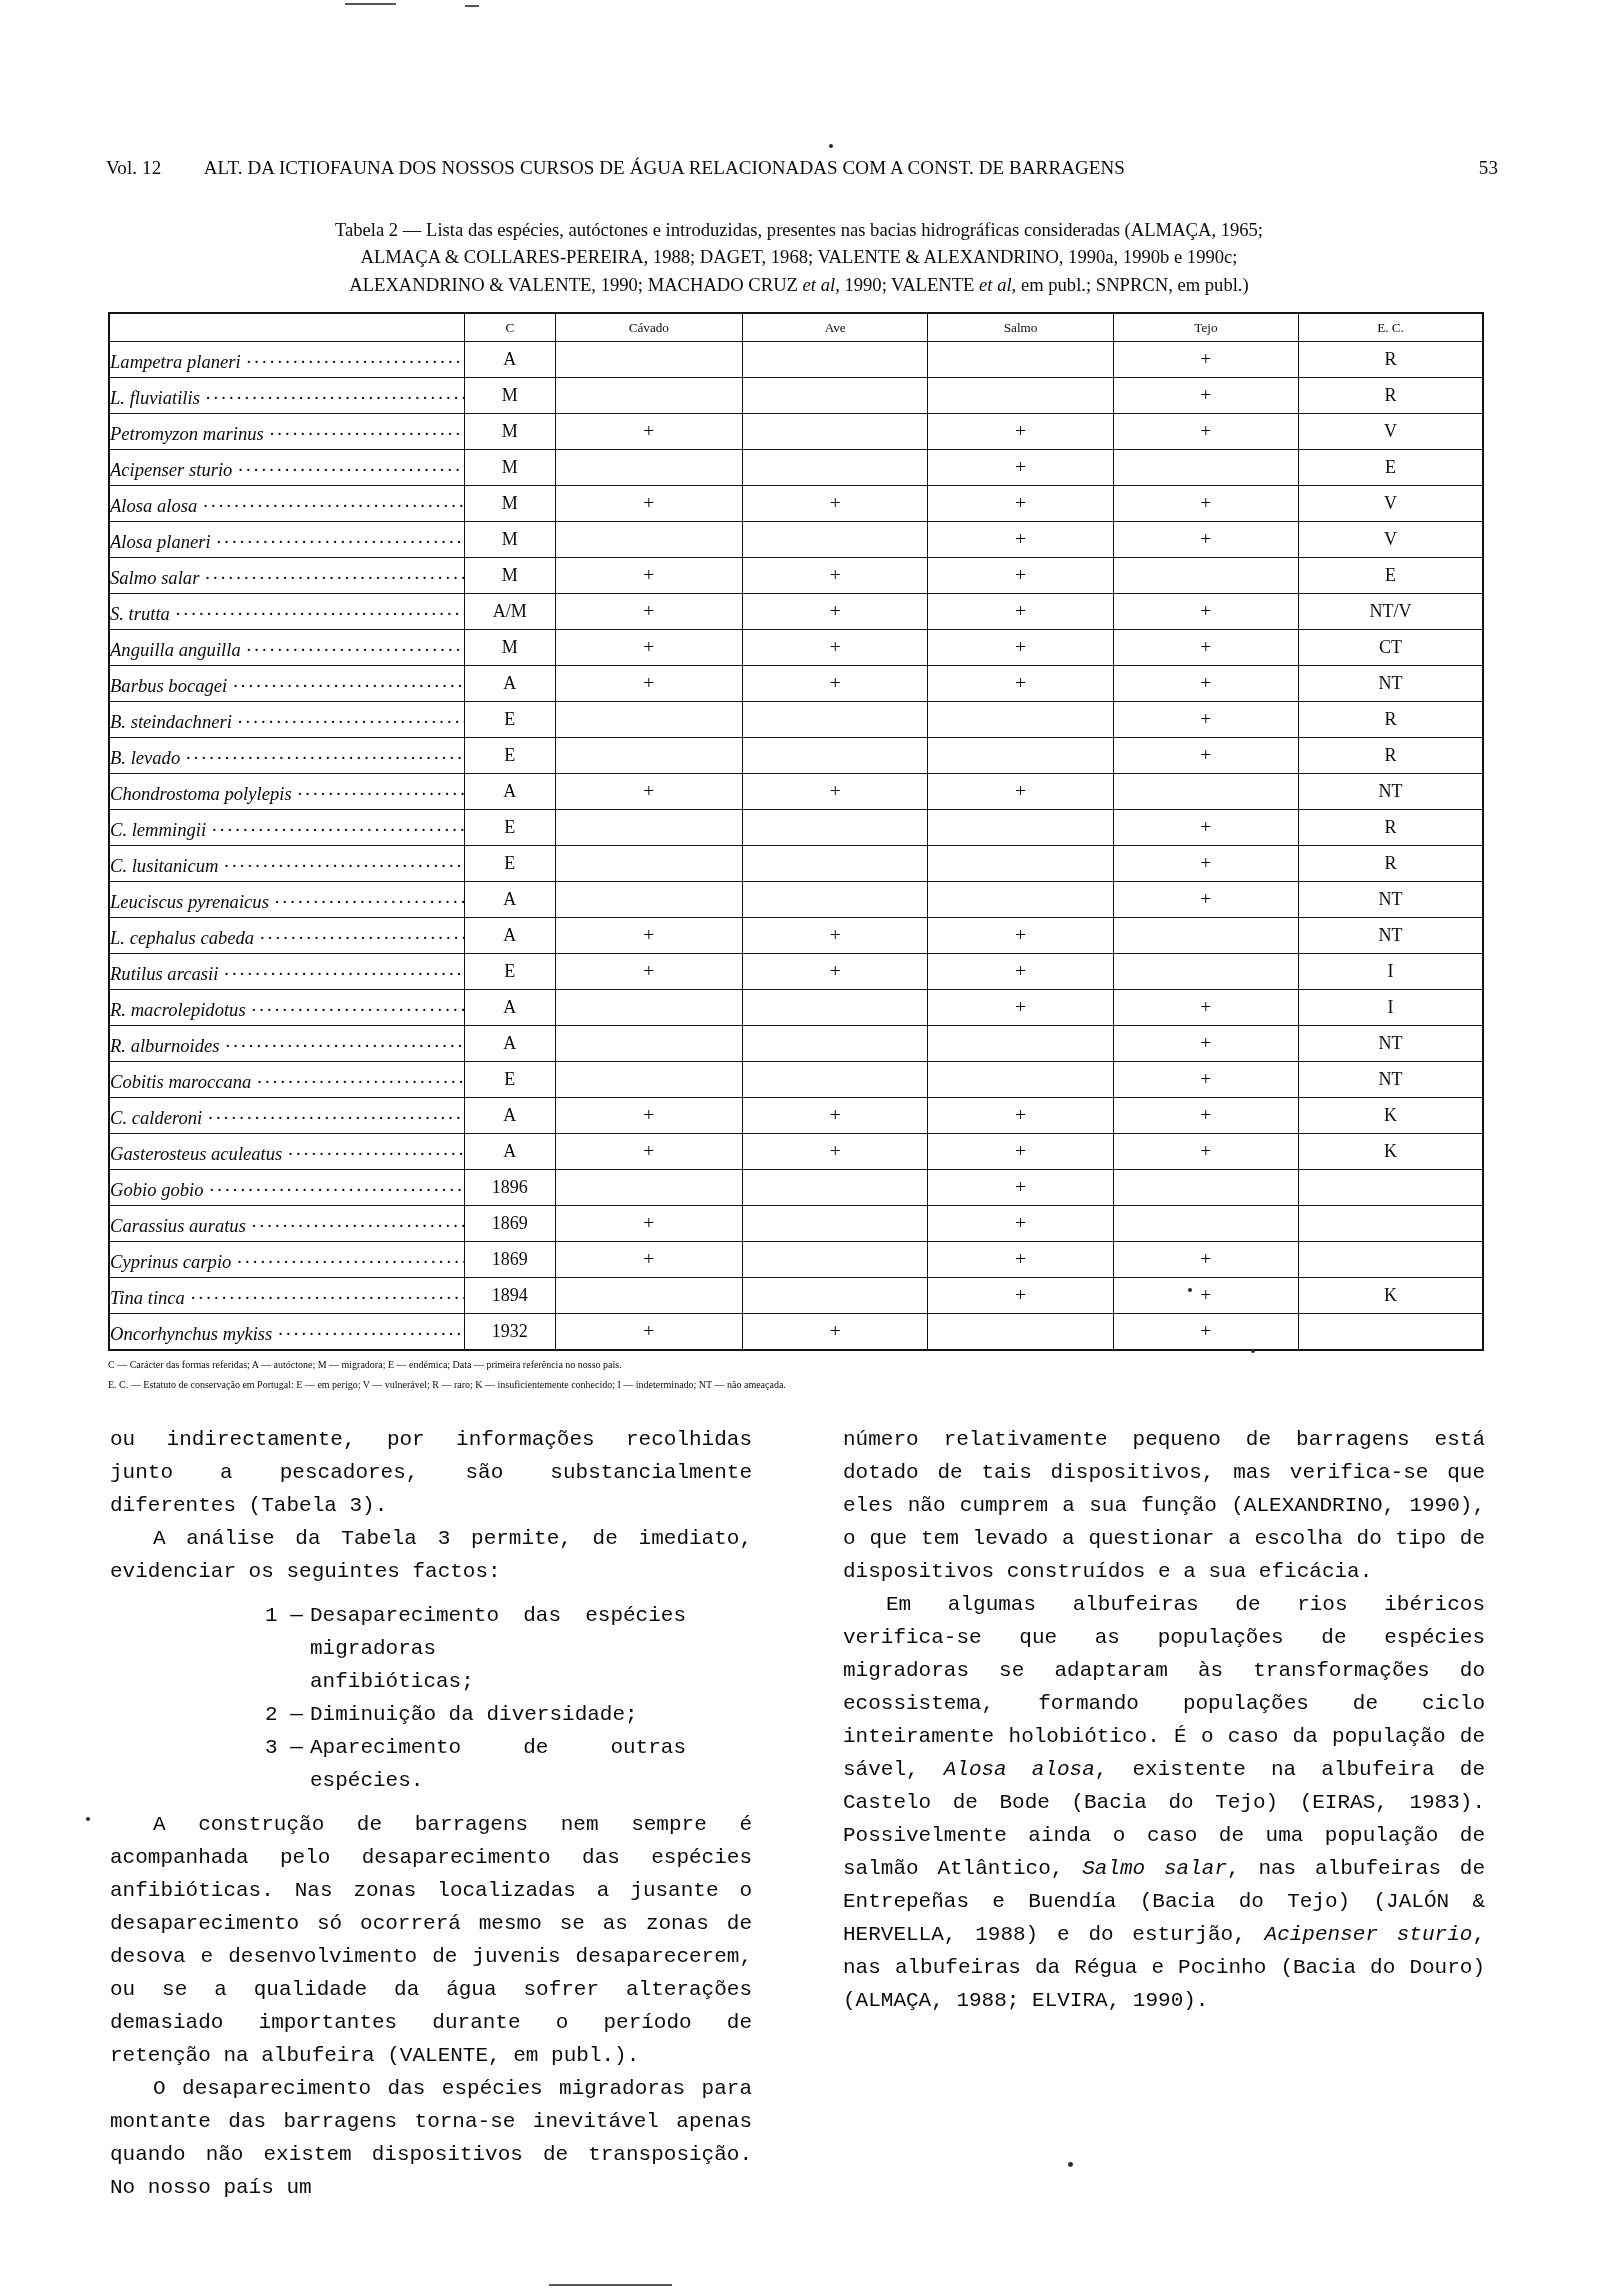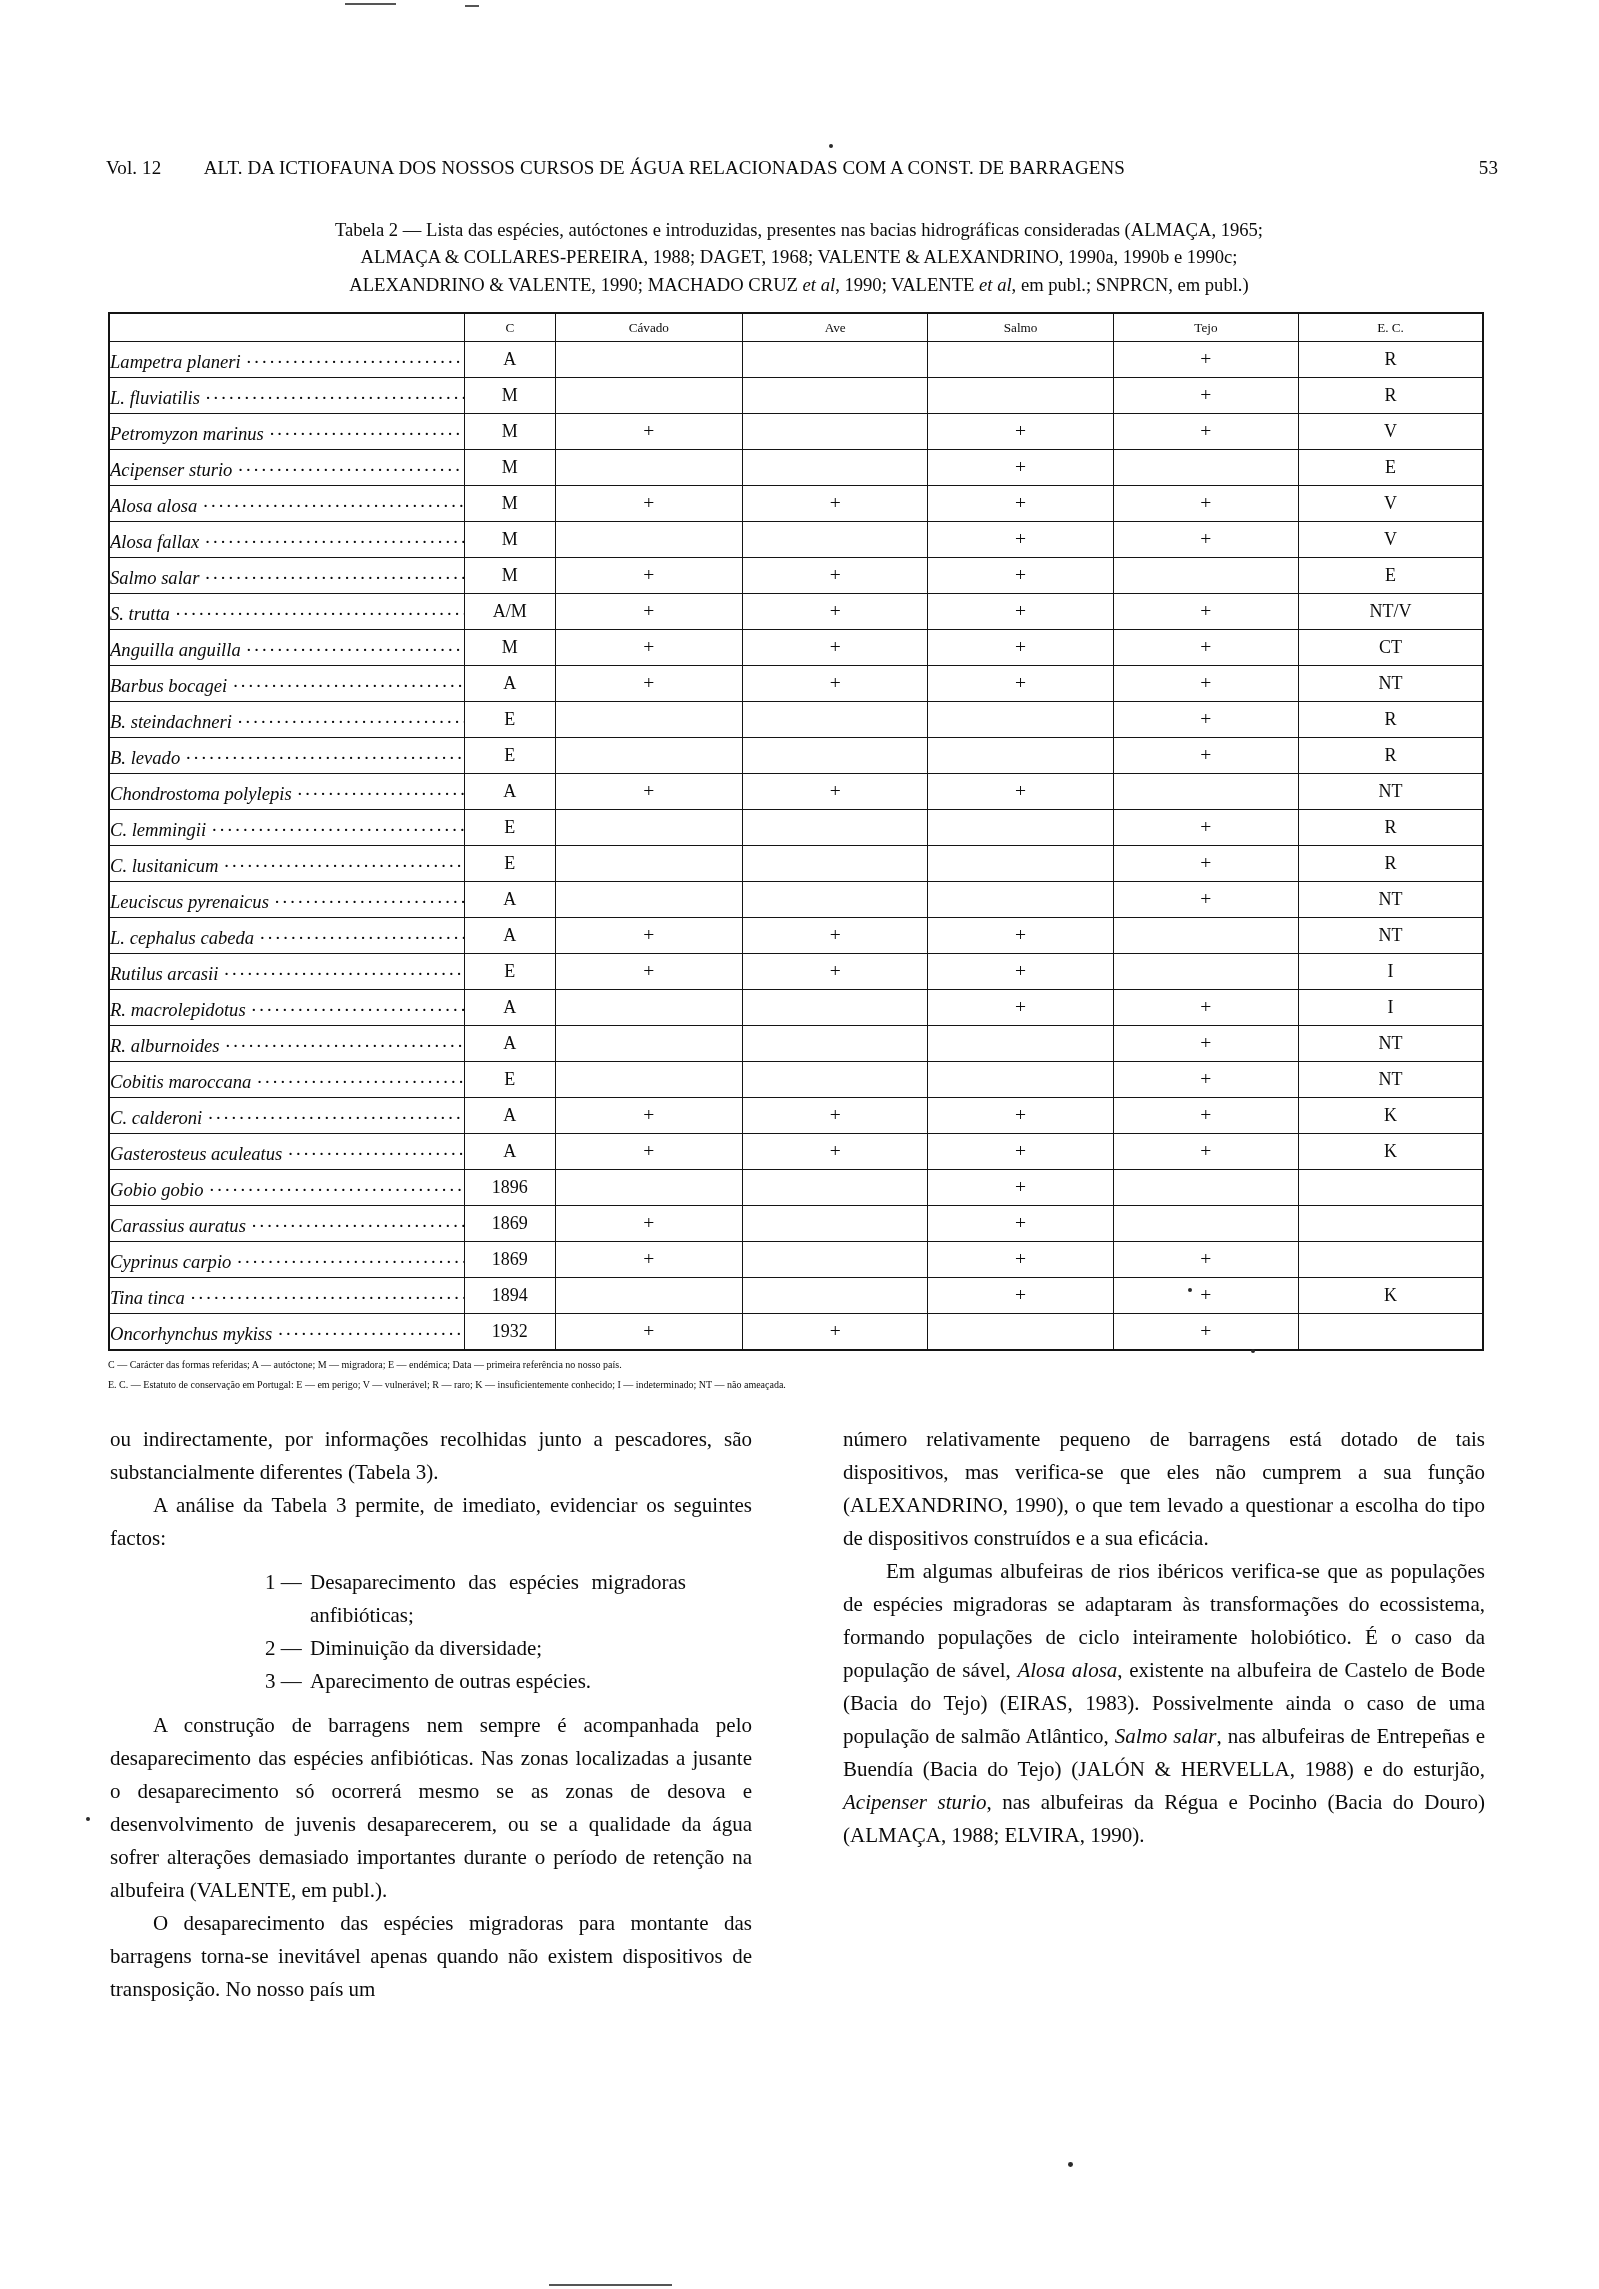--- a/index.html
+++ b/index.html
@@ -136,20 +136,21 @@
 
   
   .col {
     position: absolute;
     top: 1423px;
     width: 642px;
     font-size: 21px;
     line-height: 33px;
     text-align: justify;
     text-justify: inter-word;
+    font-family: Liberation Mono, monospace;
   }
   .col.left  { left: 110px; }
   .col.right { left: 843px; }
   .col p {
     margin: 0;
     text-indent: 43px;
   }
   .col p.noind { text-indent: 0; }
   .col i { font-style: italic; }
 
@@ -265,21 +266,21 @@
           <tr>
             <td class="sp"><span>Alosa alosa</span><span class="leader" style="width: auto;">............................................................</span></td>
             <td class="c"><span>M</span></td>
             <td><span class="plus">+</span></td>
             <td><span class="plus">+</span></td>
             <td><span class="plus">+</span></td>
             <td><span class="plus">+</span></td>
             <td class="ec"><span>V</span></td>
           </tr>
           <tr>
-            <td class="sp"><span>Alosa fallax</span><span class="leader" style="width: auto;">............................................................</span></td>
+            <td class="sp"><span>Alosa planeri</span><span class="leader" style="width: auto;">............................................................</span></td>
             <td class="c"><span>M</span></td>
             <td><span></span></td>
             <td><span></span></td>
             <td><span class="plus">+</span></td>
             <td><span class="plus">+</span></td>
             <td class="ec"><span>V</span></td>
           </tr>
           <tr>
             <td class="sp"><span>Salmo salar</span><span class="leader" style="width: auto;">............................................................</span></td>
             <td class="c"><span>M</span></td>

